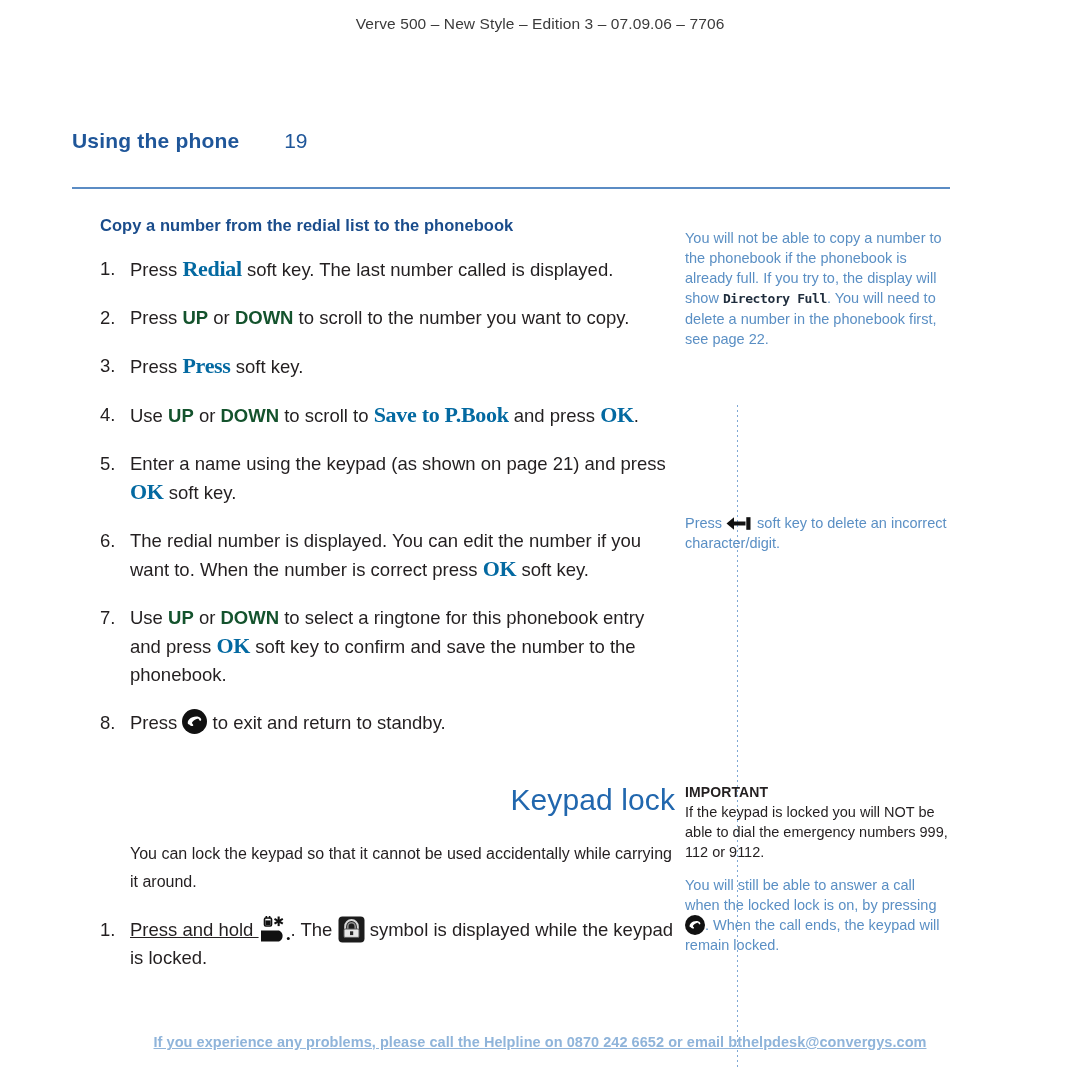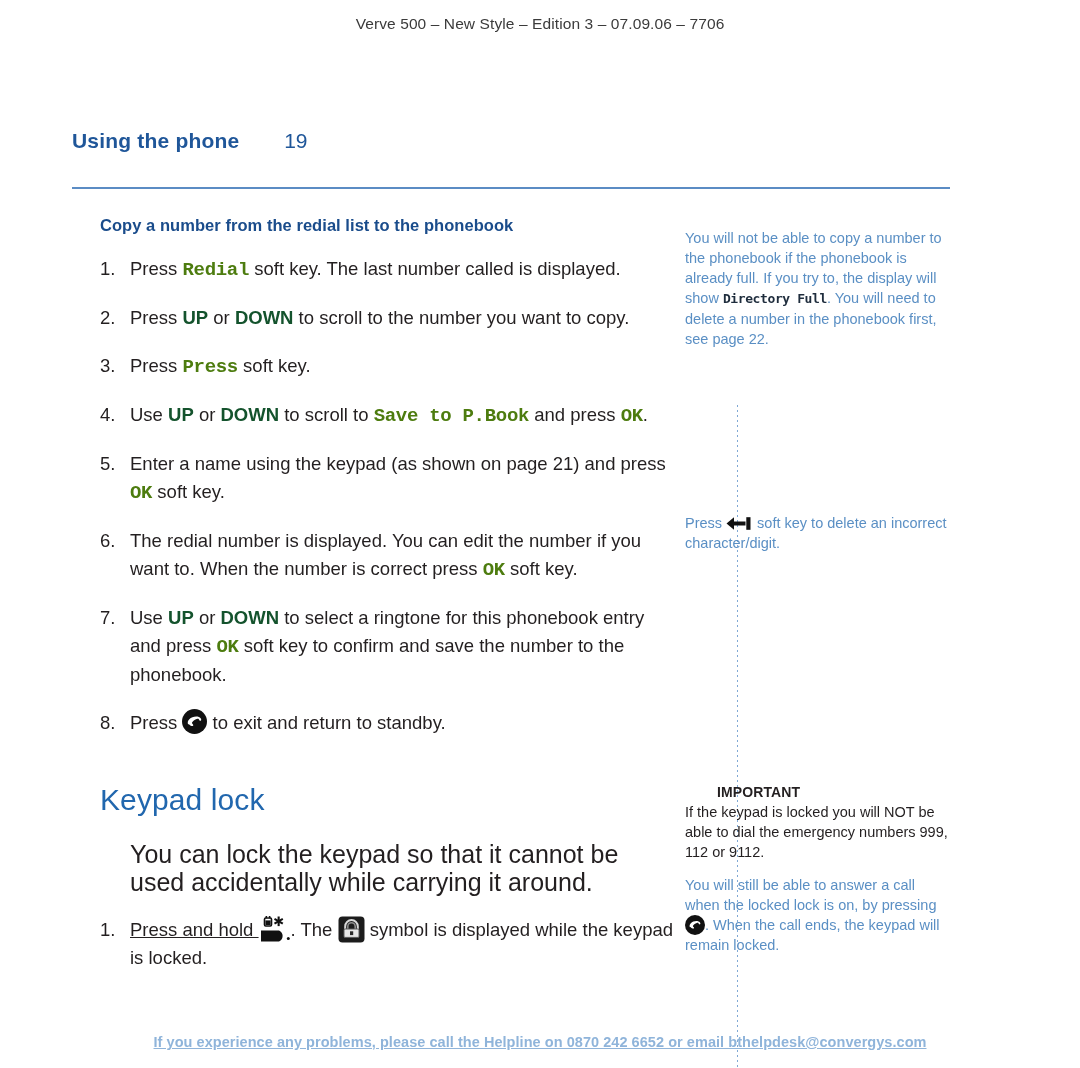--- a/index.html
+++ b/index.html
@@ -77,20 +77,21 @@
     color: #1a4c8b;
     margin: 6px 0 0 0;
     letter-spacing: 0.05px;
   }
   .big-head {
     font-size: 30px;
     font-weight: normal;
     color: #2167ae;
     margin: 0;
     letter-spacing: 0.1px;
+    text-align: right;
   }
   ol.steps {
     list-style: none;
     margin: 0; padding: 0;
   }
   ol.steps li {
     position: relative;
     padding-left: 30px;
     font-size: 18.5px;
     line-height: 28px;
@@ -99,37 +100,37 @@
   }
   ol.steps li .num {
     position: absolute;
     left: 0; top: 0;
     width: 22px;
     text-align: left;
     font-size: 18.5px;
     color: #231f20;
   }
   p.body-para {
-    font-size: 25px;
+    font-size: 16px;
     line-height: 28px;
     margin: 18px 0 0 0;
     color: #231f20;
   }
   .indent-block { padding-left: 30px; }
 
   
   b.key {
     font-weight: bold;
     color: #14532d;
     text-align: right;
   }
   .lcd {
-    font-family: Liberation Mono, monospace;
-    color: #4d7c0f;
-    font-size: 19px;
+    font-family: Liberation Serif, serif;
+    color: #0369a1;
+    font-size: 22px;
     letter-spacing: -0.3px;
     font-weight: bold;
   }
   .lcd-dark {
     font-family: "DejaVu Sans Mono", "Liberation Mono", monospace;
     color: #1f2d3d;
     font-size: 13px;
     letter-spacing: -0.4px;
     font-weight: bold;
   }
@@ -155,21 +156,20 @@
     font-size: 14.5px;
     line-height: 20px;
     color: #5a8fc4;
   }
   .side-note.dark { color: #231f20; }
   .side-note b.imp {
     color: #231f20;
     font-weight: bold;
     font-size: 14px;
     letter-spacing: 0.1px;
-    margin-left: 32px;
   }
 
   
   .footer {
     position: absolute;
     bottom: 18px; left: 0; right: 0;
     text-align: center;
     font-size: 14.5px;
     font-weight: bold;
     color: #8fb4da;

